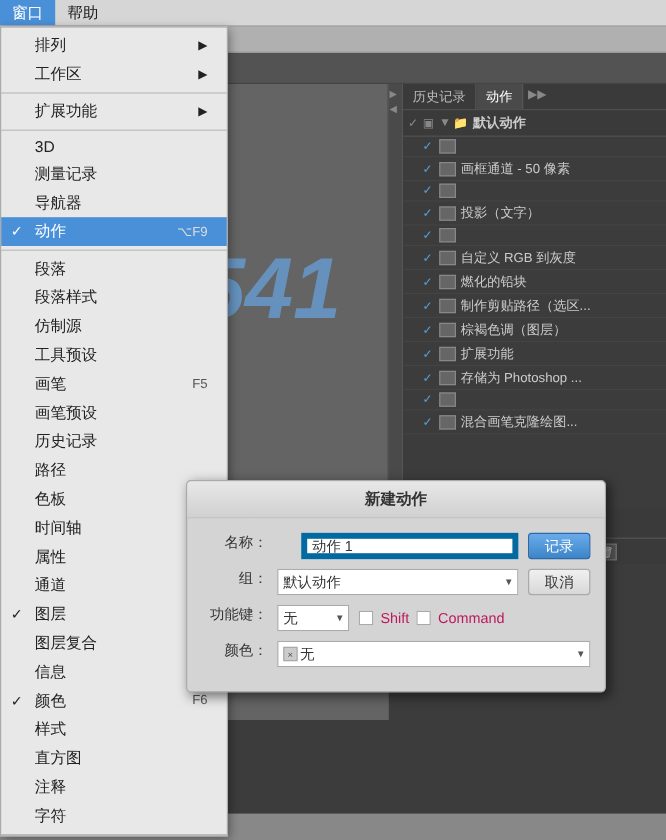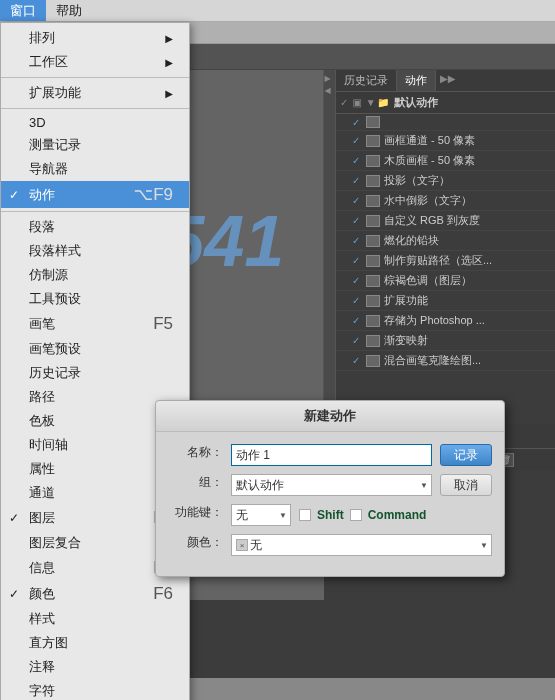--- a/index.html
+++ b/index.html
@@ -322,21 +322,21 @@
       background: #4a90d9;
       color: white;
     }
     .menu-item .check-mark {
       position: absolute;
       left: 8px;
       font-size: 12px;
     }
     .menu-item .shortcut {
       margin-left: auto;
-      font-size: 17px;
+      font-size: 11px;
       color: #555;
     }
     .menu-item.highlighted .shortcut {
       color: #ddd;
     }
     .menu-item .arrow {
       margin-left: auto;
       font-size: 10px;
     }
 
@@ -380,26 +380,27 @@
     .dialog-label {
       width: 55px;
       font-size: 12px;
       color: #333;
       text-align: right;
       margin-right: 8px;
     }
     .dialog-input {
       flex: 1;
       height: 22px;
-      border: 1px solid #0369a1;
+      border: 5px solid #0369a1;
       background: white;
       padding: 0 4px;
       font-size: 12px;
       color: #333;
       outline: none;
+      margin-left: 20px;
     }
     .select-wrapper {
       flex: 1;
       position: relative;
       display: flex;
     }
     .select-wrapper select {
       width: 100%;
       height: 22px;
       border: 1px solid #aaa;
@@ -446,22 +447,21 @@
     }
     .dialog-checkbox {
       width: 12px;
       height: 12px;
       border: 1px solid #aaa;
       background: white;
       cursor: pointer;
     }
     .checkbox-label {
       font-size: 12px;
-      color: #14532d;
-      font-weight: bold;
+      color: #be185d;
     }
     .color-x {
       width: 12px;
       height: 12px;
       background: #ccc;
       border: 1px solid #aaa;
       display: flex;
       align-items: center;
       justify-content: center;
       font-size: 8px;
@@ -579,31 +579,29 @@
         <div class="action-icon-box"></div>
       </div>
       <div class="action-item">
         <span class="action-check">✓</span>
         <div class="action-icon-box"></div>
         <span class="action-name">画框通道 - 50 像素</span>
       </div>
       <div class="action-item">
         <span class="action-check">✓</span>
         <div class="action-icon-box"></div>
-        <span class="action-name">木质画框 - 50 像素</span>
       </div>
       <div class="action-item">
         <span class="action-check">✓</span>
         <div class="action-icon-box"></div>
         <span class="action-name">投影（文字）</span>
       </div>
       <div class="action-item">
         <span class="action-check">✓</span>
         <div class="action-icon-box"></div>
-        <span class="action-name">水中倒影（文字）</span>
       </div>
       <div class="action-item">
         <span class="action-check">✓</span>
         <div class="action-icon-box"></div>
         <span class="action-name">自定义 RGB 到灰度</span>
       </div>
       <div class="action-item">
         <span class="action-check">✓</span>
         <div class="action-icon-box"></div>
         <span class="action-name">燃化的铅块</span>
@@ -624,21 +622,20 @@
         <span class="action-name">扩展功能</span>
       </div>
       <div class="action-item">
         <span class="action-check">✓</span>
         <div class="action-icon-box"></div>
         <span class="action-name">存储为 Photoshop ...</span>
       </div>
       <div class="action-item">
         <span class="action-check">✓</span>
         <div class="action-icon-box"></div>
-        <span class="action-name">渐变映射</span>
       </div>
       <div class="action-item">
         <span class="action-check">✓</span>
         <div class="action-icon-box"></div>
         <span class="action-name">混合画笔克隆绘图...</span>
       </div>
     </div>
 
   <div class="panel-bottom-bar">
     <div class="panel-bottom-btn">■</div>

